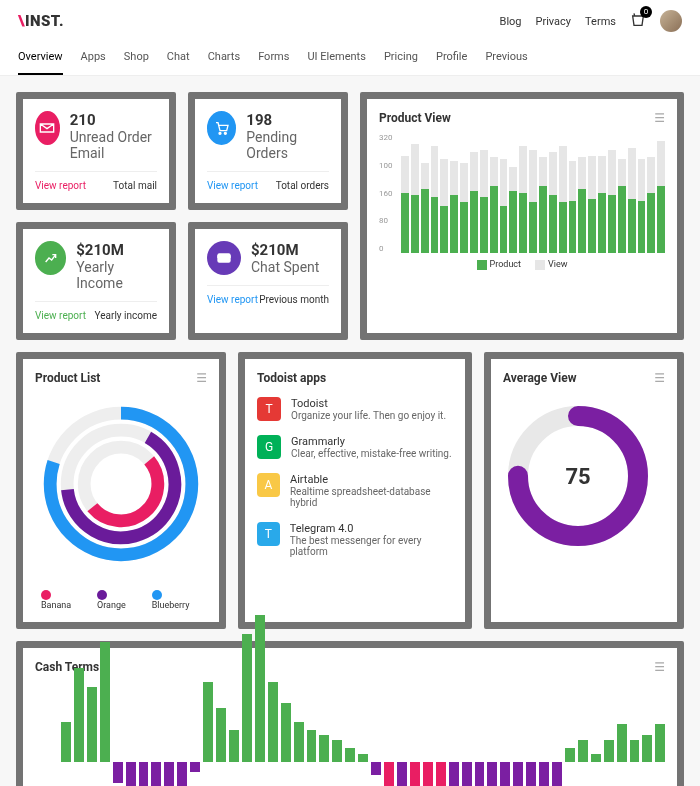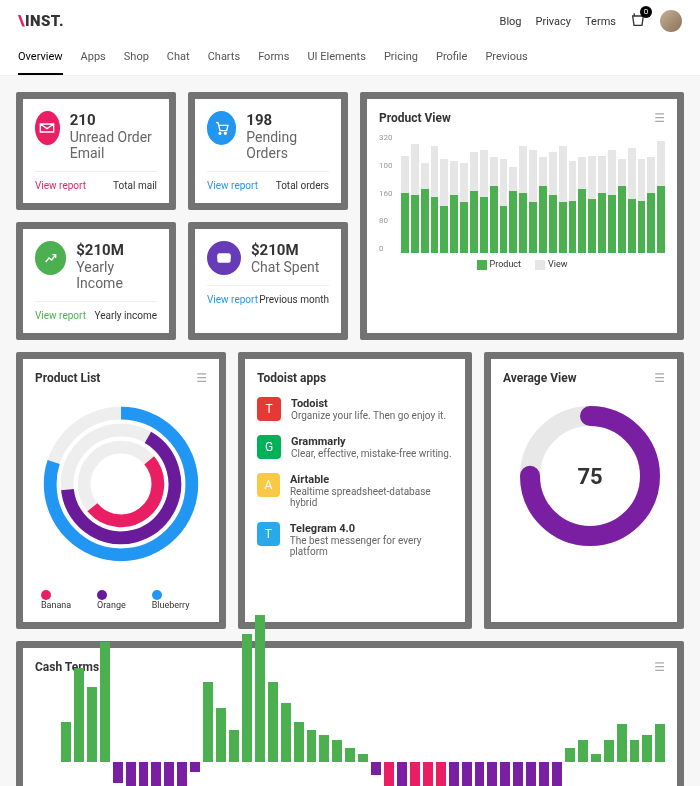--- a/index.html
+++ b/index.html
@@ -35,21 +35,21 @@
   .small-col { width: 160px; flex: none; }
   .chart-col { flex: 1; }
   .barpair { display: flex; align-items: flex-end; gap: 2px; }
   .bars-wrap { display: flex; align-items: flex-end; gap: 2px; height: 120px; position: relative; }
   .legend { display: flex; justify-content: center; gap: 14px; font-size: 9px; margin-top: 6px; }
   .legend span.sw { width: 10px; height: 10px; display: inline-block; margin-right: 3px; vertical-align: middle; }
   .donut-wrap { display:flex; justify-content:center; padding:6px 0 10px; }
   .app-list { }
   .app-item { display: flex; gap: 10px; align-items: flex-start; margin-bottom: 14px; }
   .app-icon { width: 24px; height: 24px; border-radius: 4px; display:flex; align-items:center; justify-content:center; color:#fff; font-size:12px; }
-  .app-name { font-size: 11px; font-weight:700; }
+  .app-name { font-size: 11px; font-weight:400; }
   .app-desc { font-size: 10px; color: #666; }
   .gauge-center { font-size: 22px; font-weight: 700; }
   .cashbars { display:flex; align-items:center; gap:3px; height:160px; position:relative; margin-left:26px; }
   .cash-labels { position:absolute; left:-28px; top:0; bottom:0; display:flex; flex-direction:column; justify-content:space-between; font-size:8px; color:#999; }
   .cash-zero { position:absolute; left:0; right:0; top:50%; height:1px; }
 </style>
 </head>
 <body>
 
 <div class="page">
@@ -351,21 +351,21 @@
               </div>
             </div>
           </div>
       </div>
 
       <div class="card" style="width:200px;flex:none">
         <div class="card-head">
             <div class="card-title">Average View</div>
             <div class="menu-icon">☰</div>
           </div>
-        <div style="display:flex;justify-content:flex-end;padding:8px 0;">
+        <div style="display:flex;justify-content:flex-start;padding:8px 0;">
           <div style="position:relative;width:150px;height:150px;">
             <svg width="150" height="150" viewBox="0 0 120 120">
               <circle cx="60" cy="60" r="48" fill="none" stroke="#e8e8e8" stroke-width="16"></circle>
               <circle cx="60" cy="60" r="48" fill="none" stroke="#7b1fa2" stroke-width="16" stroke-dasharray="226 302" stroke-linecap="round" transform="rotate(-90 60 60)"></circle>
             </svg>
             <div style="position:absolute;inset:0;display:flex;align-items:center;justify-content:center;">
                 <span class="gauge-center">75</span>
               </div>
           </div>
         </div>

